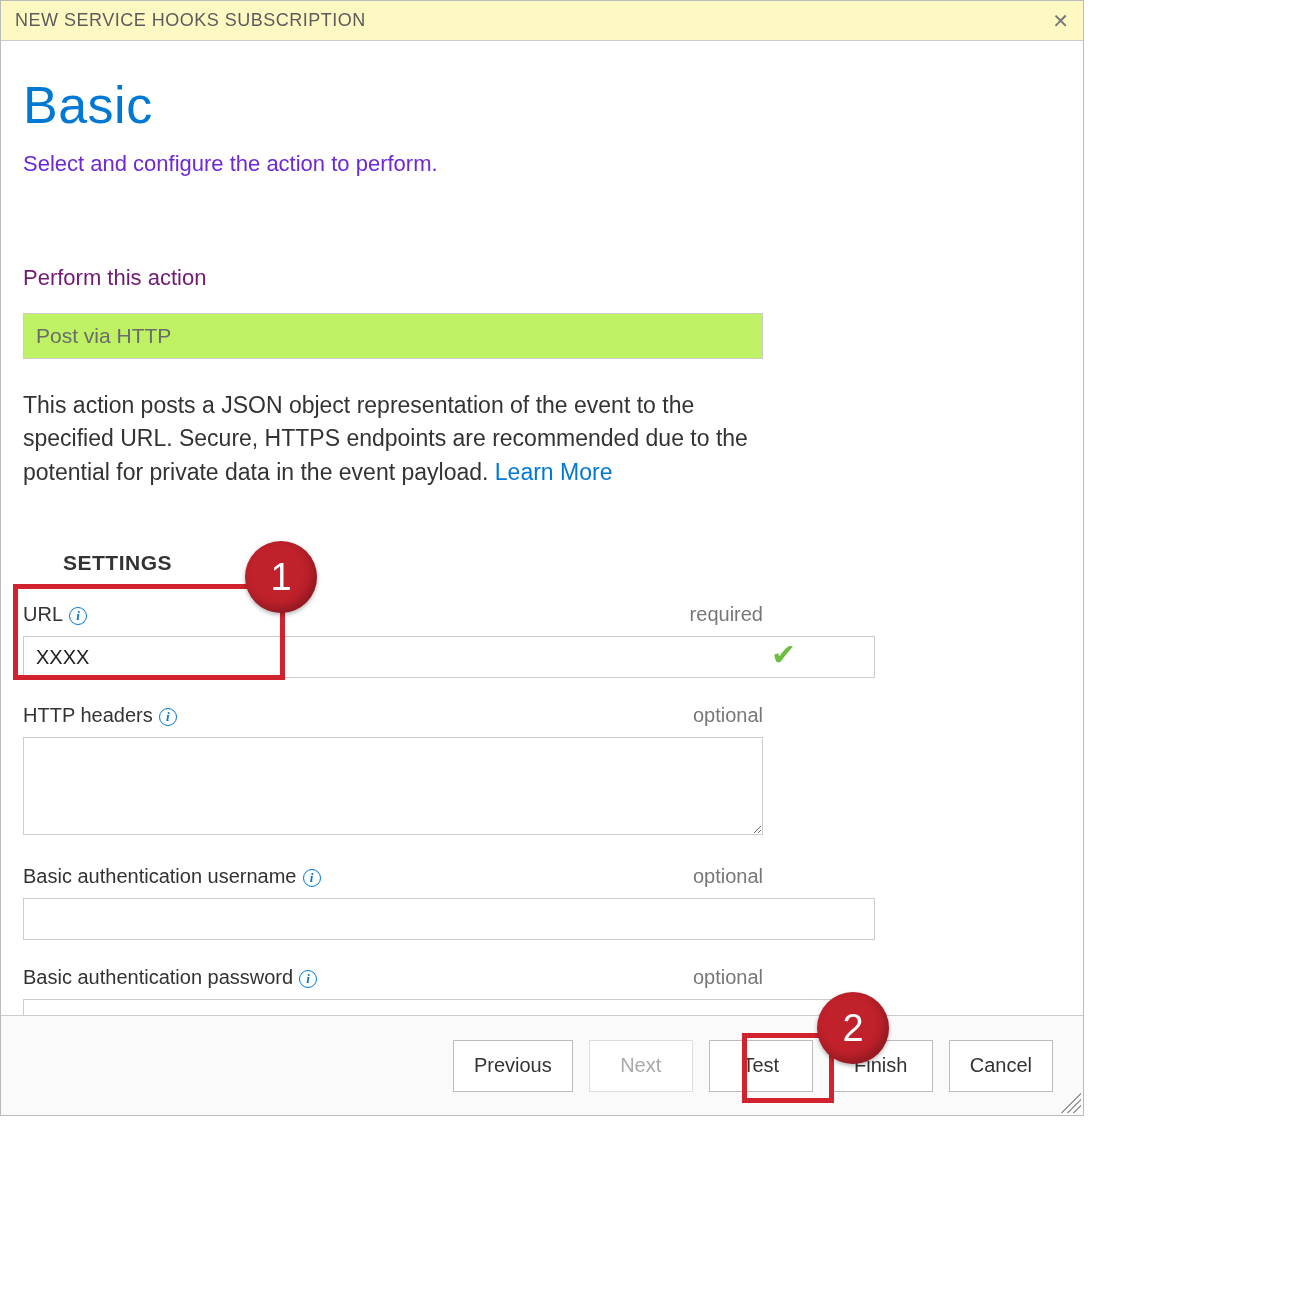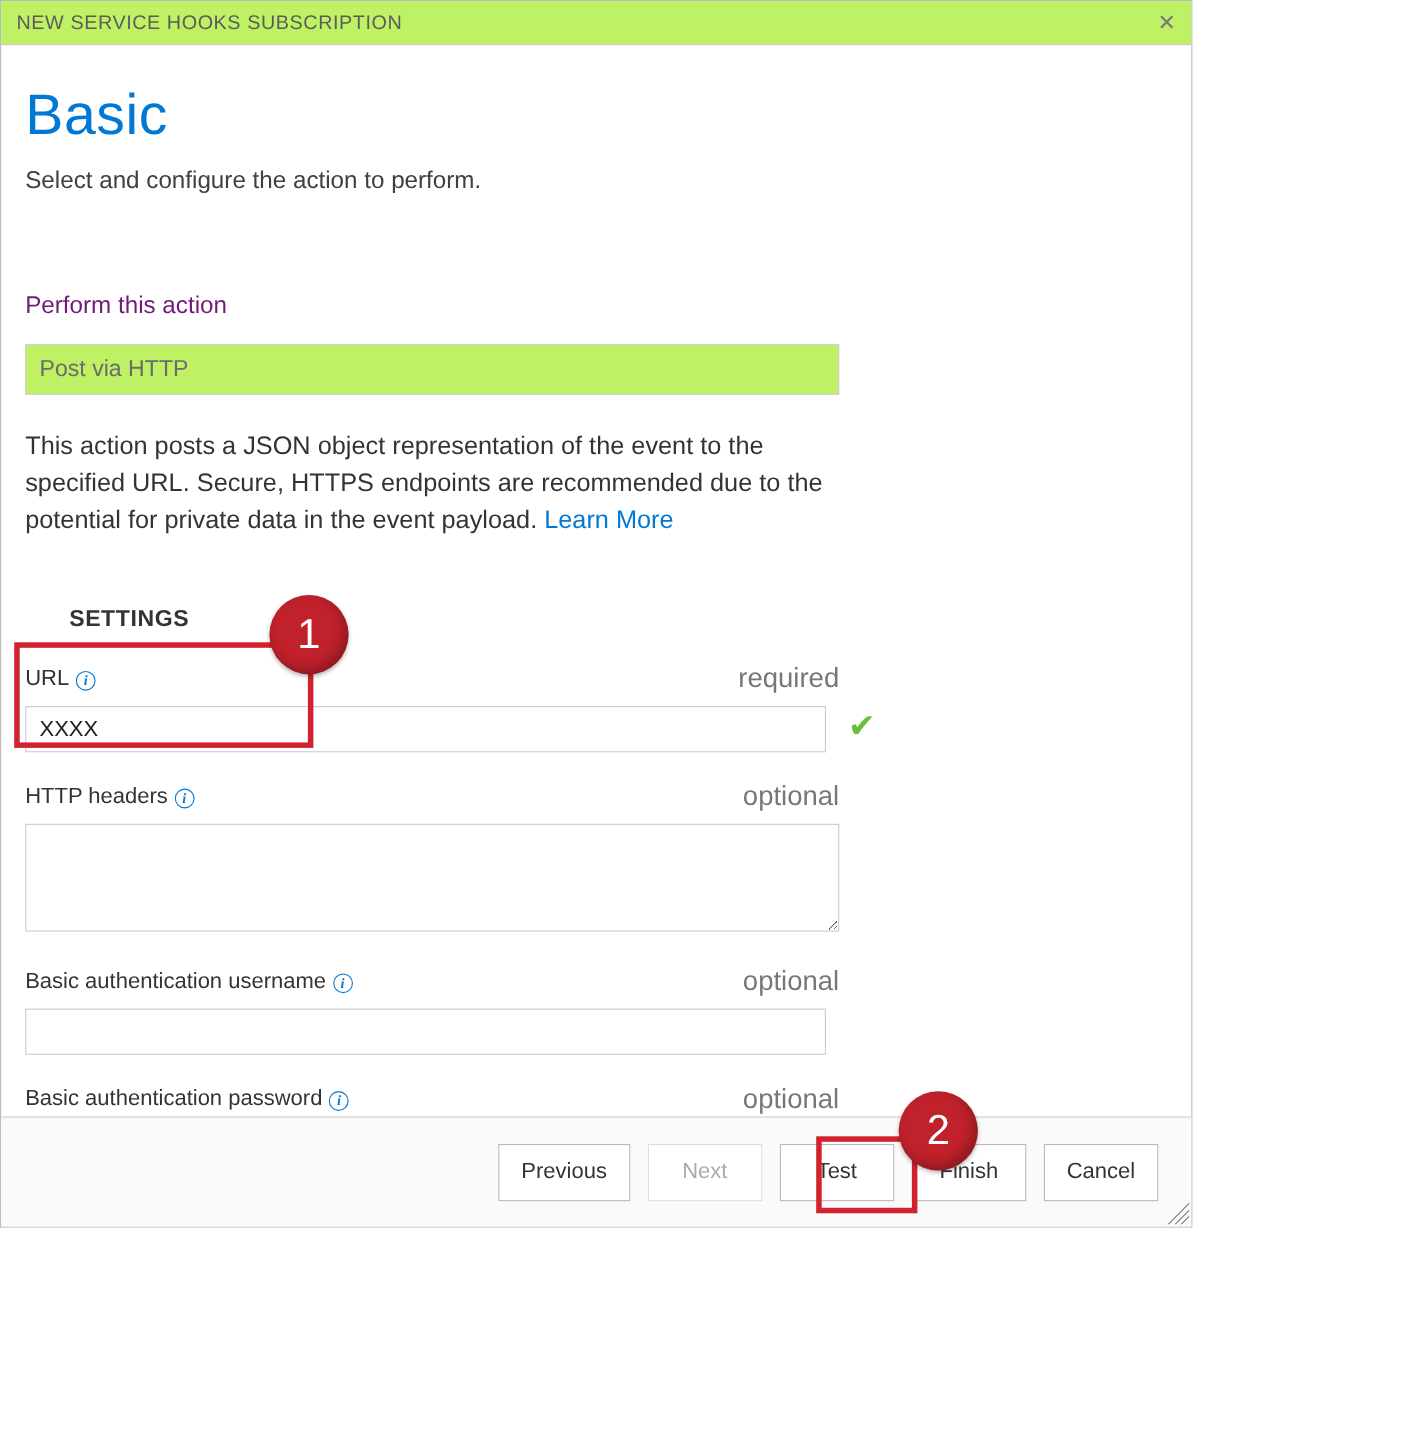--- a/index.html
+++ b/index.html
@@ -15,21 +15,21 @@
       width: 1084px;
       height: 1116px;
       border: 1px solid #bbb;
       background: #fff;
       position: absolute;
       left: 0; top: 0;
       display: flex;
       flex-direction: column;
     }
     .dialog-header {
-      background: #bef264;
+      background: #fef9c3;
       border-bottom: 1px solid #ccc;
       height: 40px;
       display: flex;
       align-items: center;
       justify-content: space-between;
       padding: 1px 14px;
     }
     .dialog-header-title {
       color: #5c5c5c;
       font-size: 18px;
@@ -56,21 +56,21 @@
     }
 
     .page-title {
       color: #0078d4;
       font-size: 52px;
       font-weight: 300;
       margin-bottom: 16px;
       letter-spacing: 0.5px;
     }
     .page-subtitle {
-      color: #404040;
+      color: #6d28d9;
       font-size: 22px;
       font-weight: 400;
       margin-bottom: 88px;
     }
     .field-block { margin-bottom: 20px; }
     .field-label {
       color: #701a75;
       font-size: 22px;
       font-weight: 400;
       margin-bottom: 22px;
@@ -117,24 +117,24 @@
     .setting-name {
       color: #333;
       font-size: 20px;
       font-weight: 400;
       display: flex;
       align-items: center;
       gap: 6px;
     }
     .setting-hint {
       color: #777;
-      font-size: 25px;
+      font-size: 20px;
     }
     .text-input {
-      width: 728px;
+      width: 852px;
       height: 42px;
       border: 1px solid #ccc;
       padding: 0 12px;
       font-size: 20px;
       font-family: inherit;
       color: #222;
       background: #fff;
     }
     .textarea-input {
       width: 740px;

